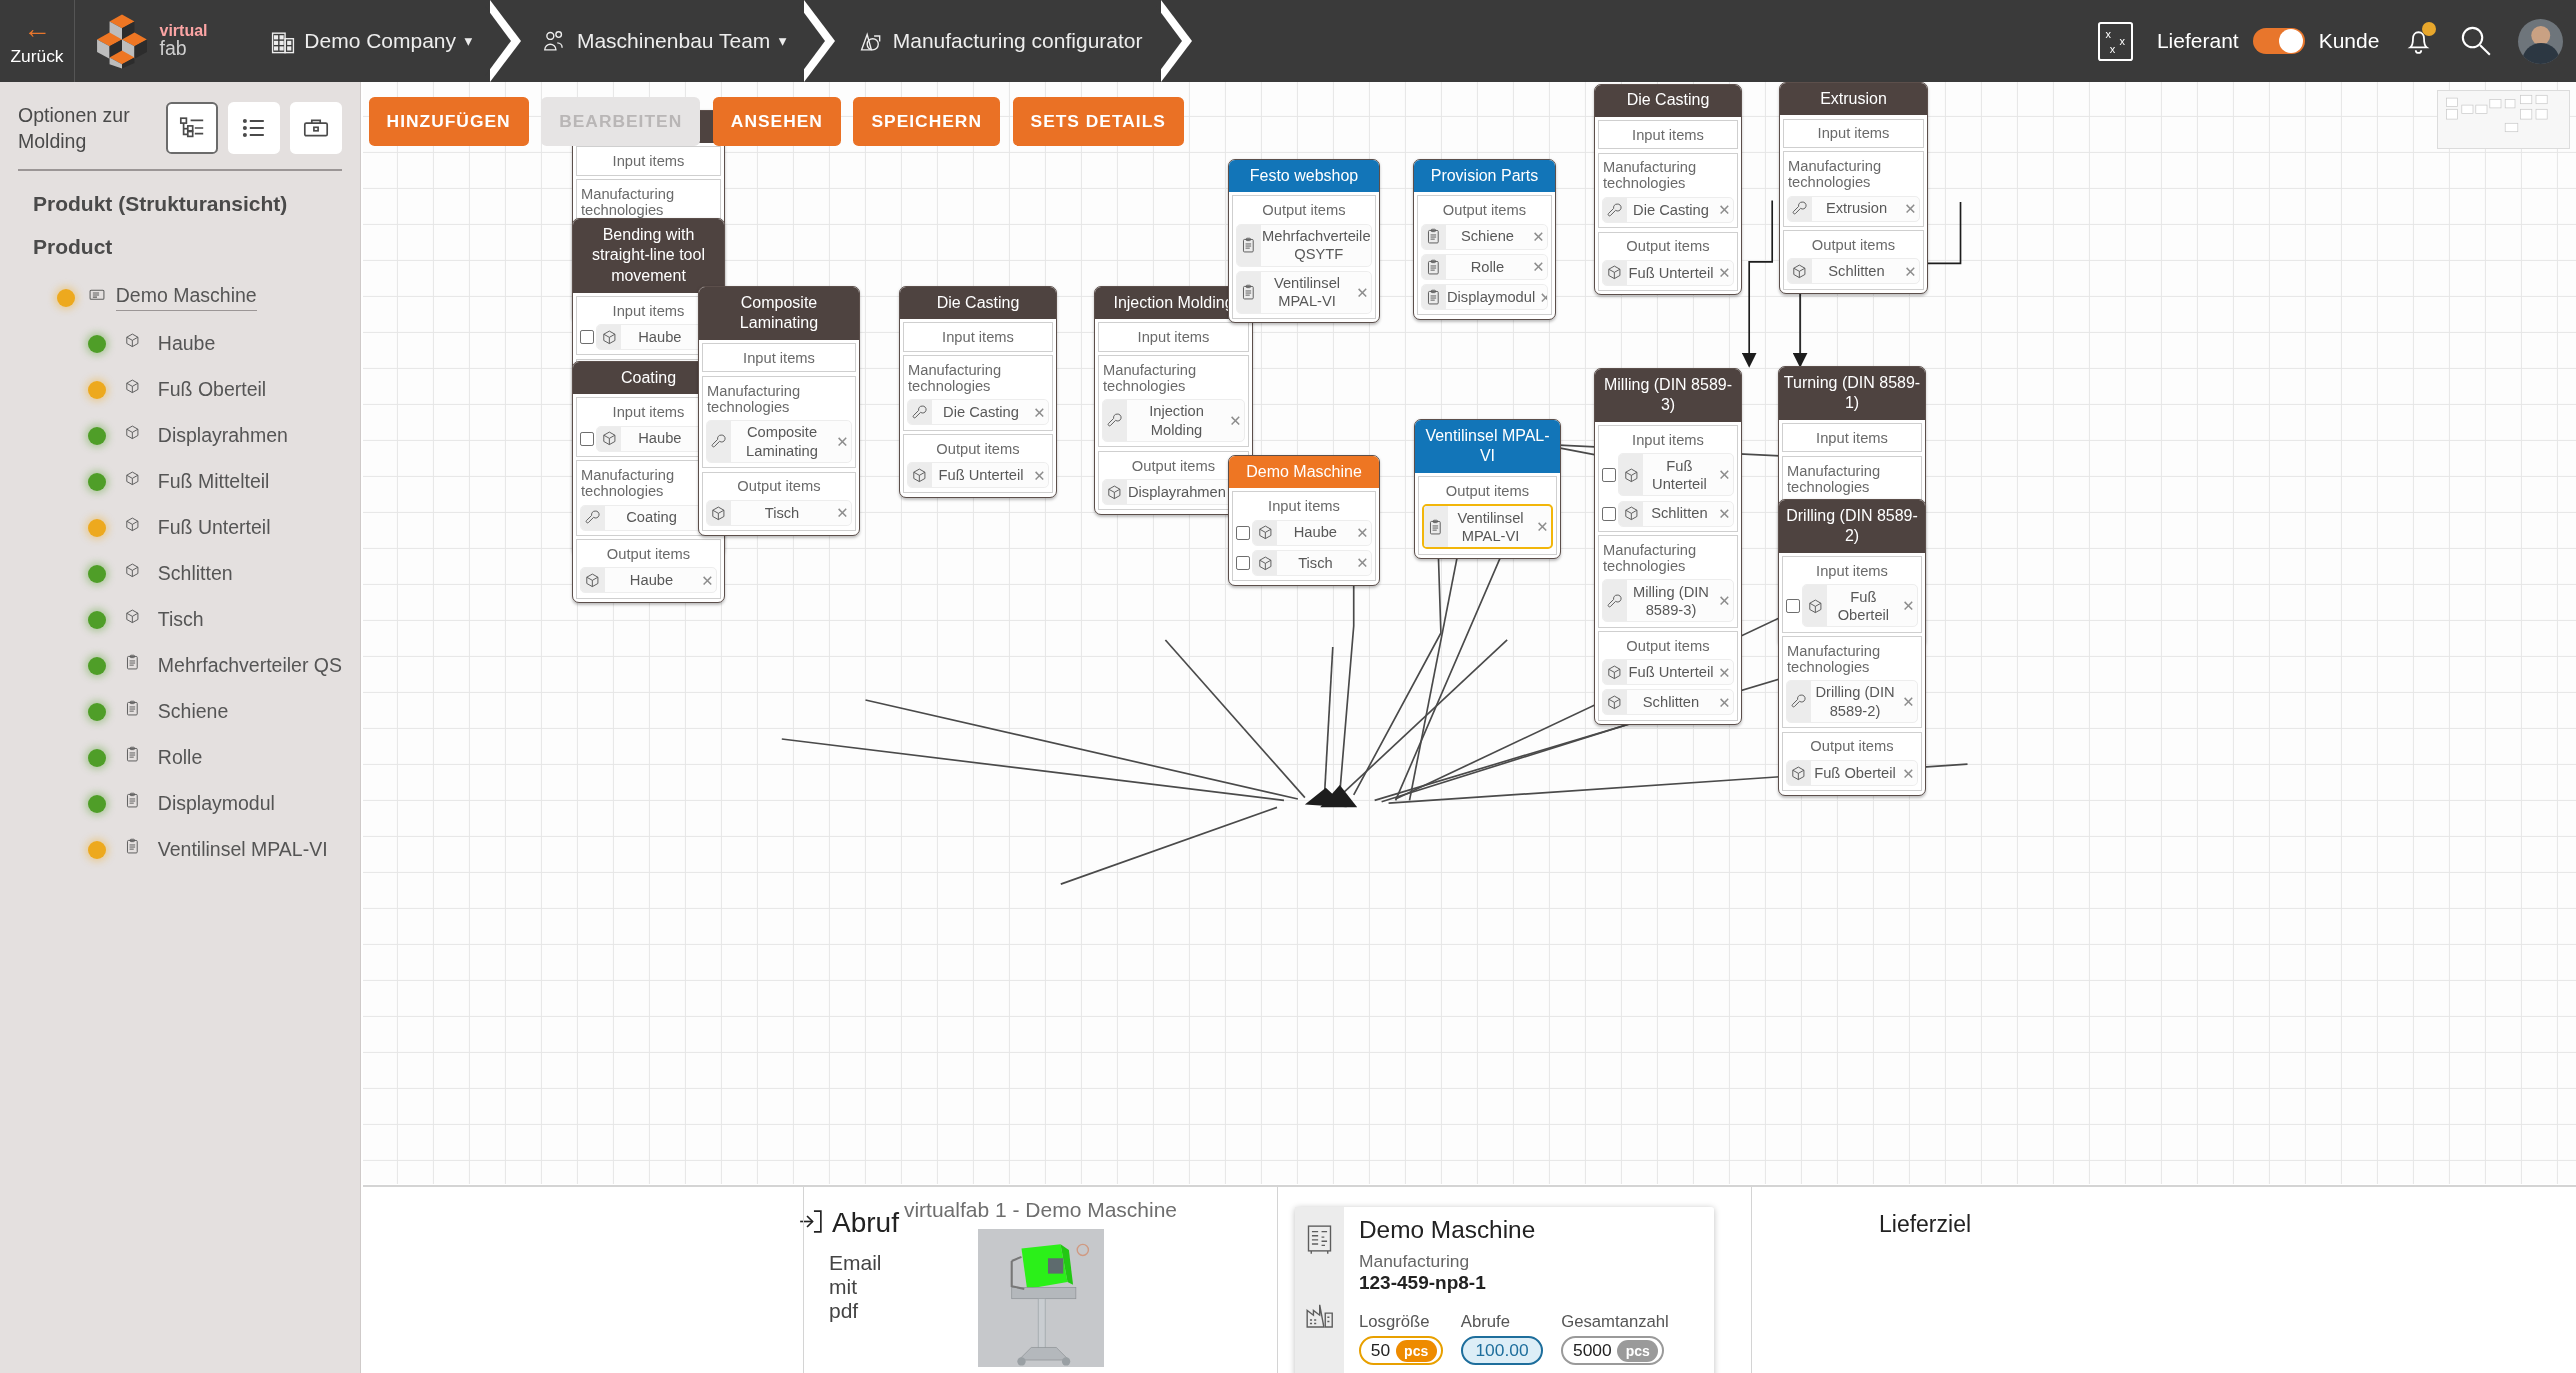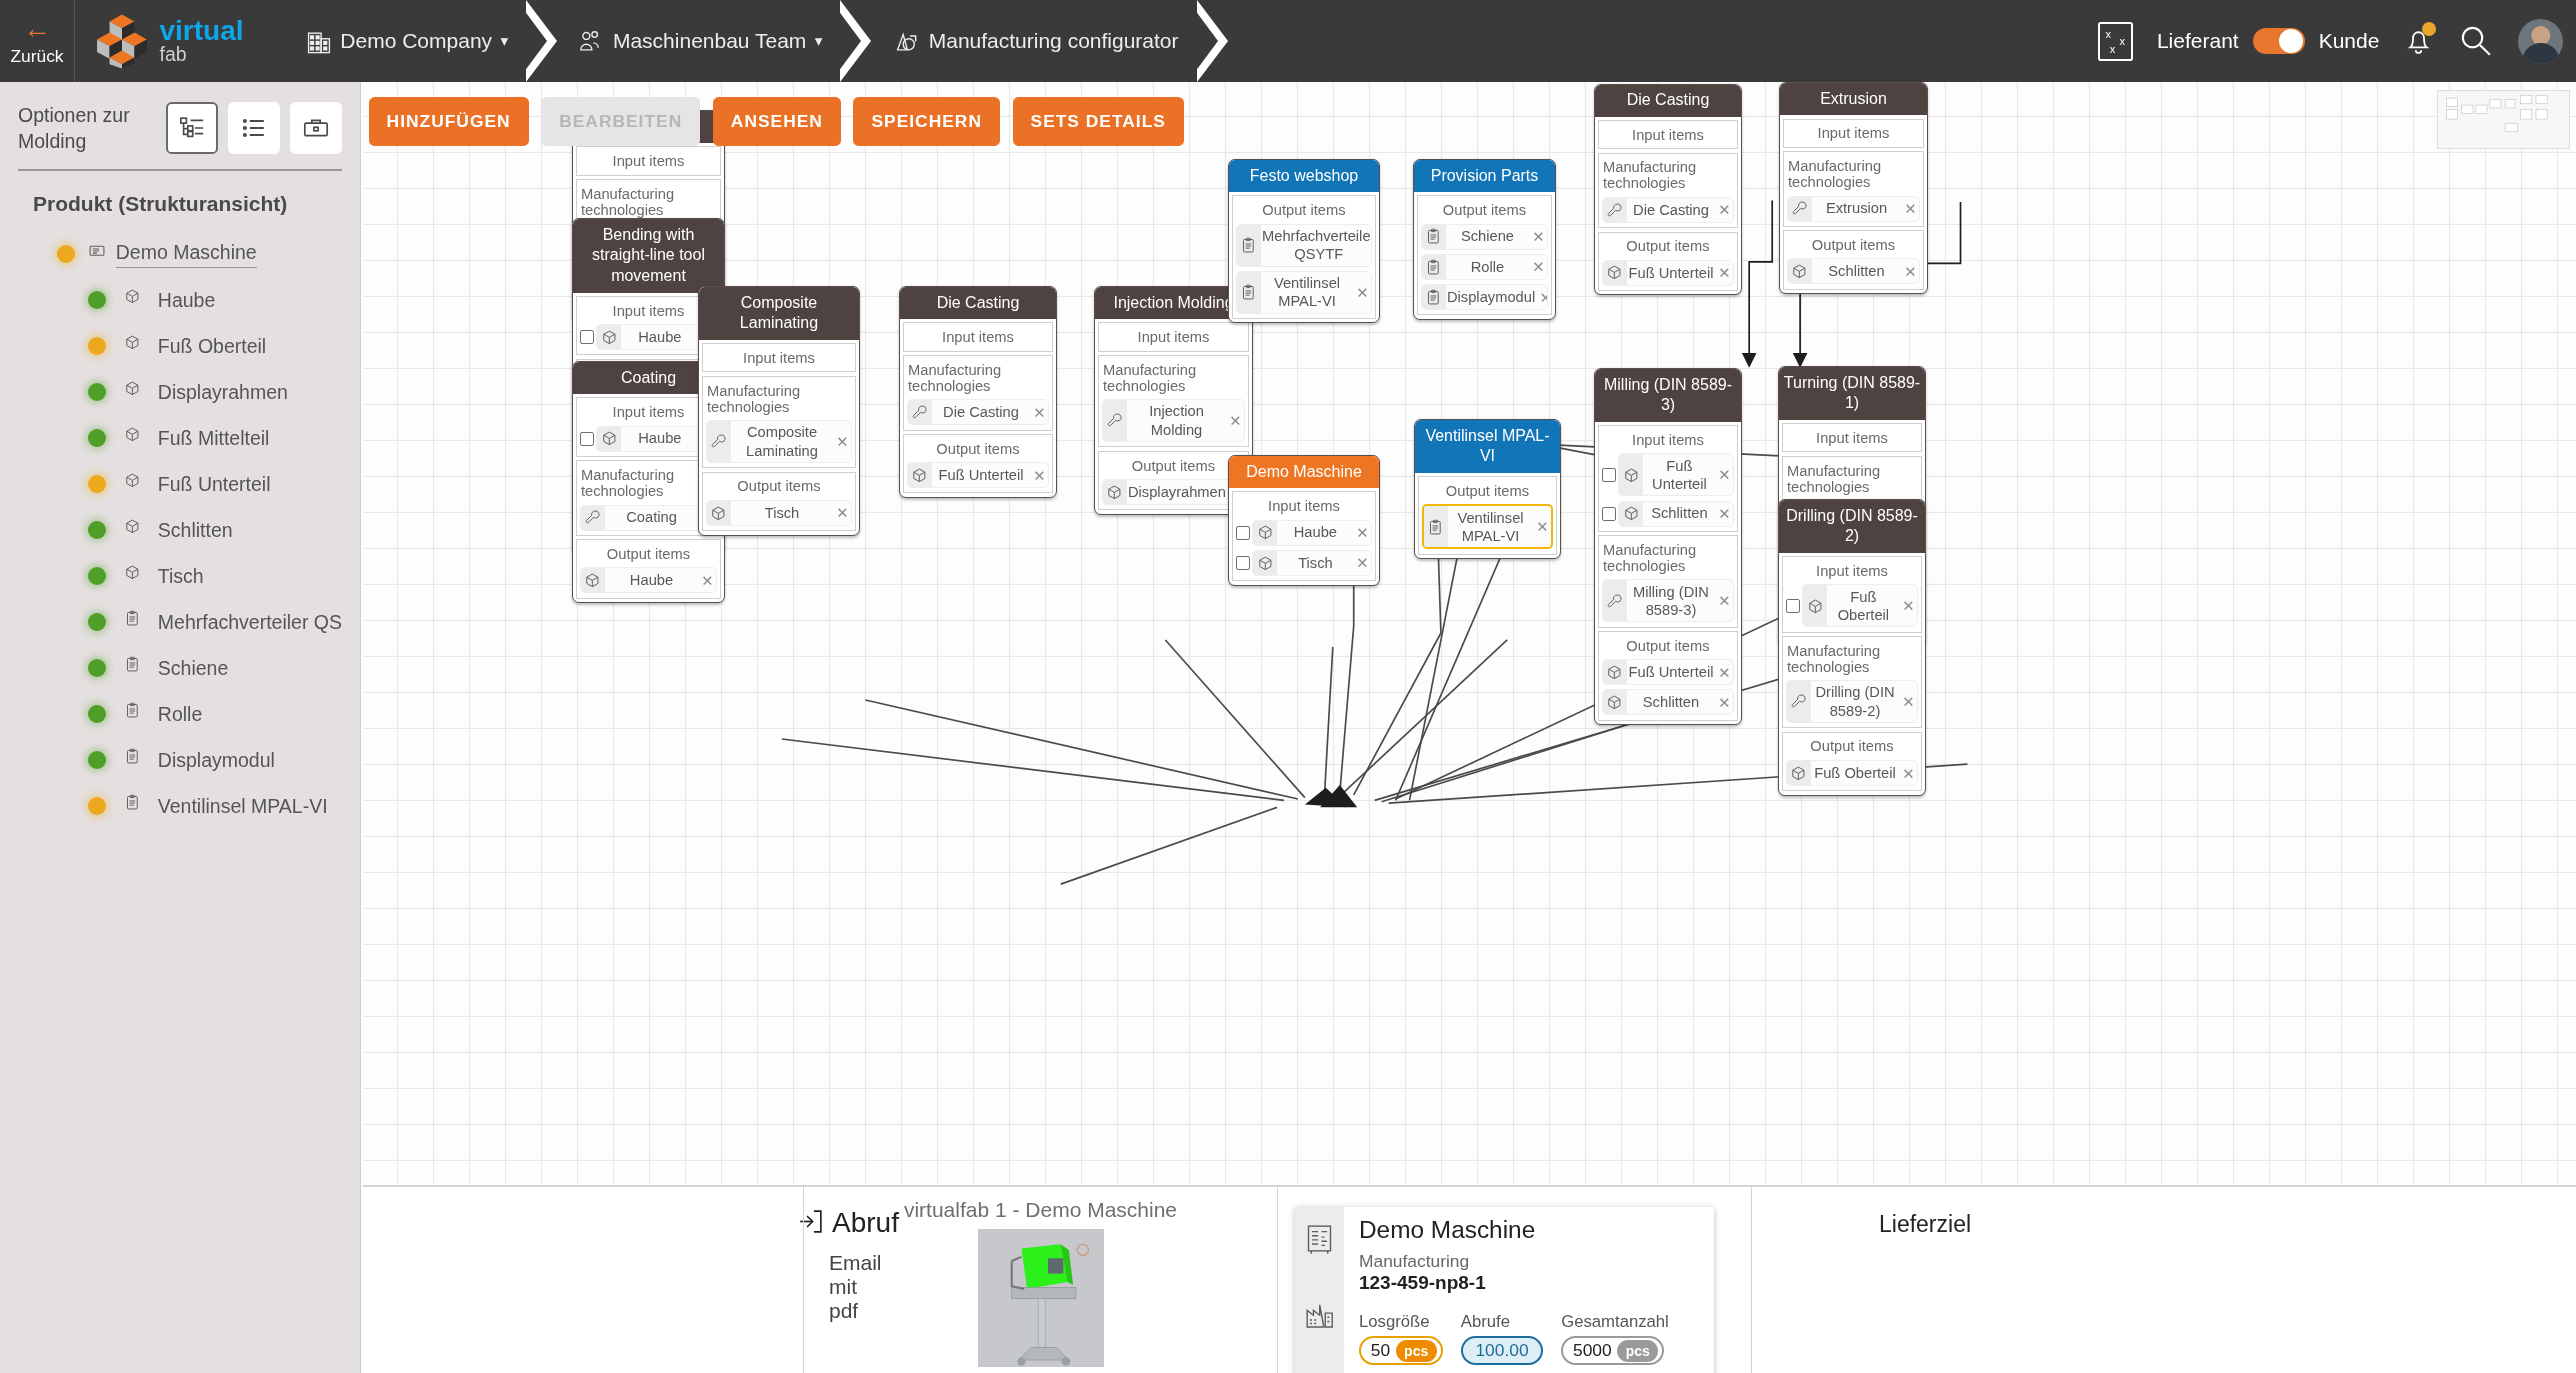--- a/index.html
+++ b/index.html
@@ -18,21 +18,21 @@
   .back-btn {
     width: 75px; height: 82px; display: flex; flex-direction: column;
     align-items: center; justify-content: center; color: #fff;
     border-right: 1.4px solid #555; cursor: pointer;
   }
   .back-arrow { font-size: 28px; color: #e8762c; line-height: 1; }
   .back-label { font-size: 17.4px; color: #fff; margin-top: 2.8px; }
   .logo-wrap { display: flex; align-items: center; margin-left: 19.5px; }
   .logo-cube { width: 54px; height: 57px; position: relative; }
   .logo-txt { margin-left: 11px; line-height: 1.0; }
-  .logo-t1 { color: #0ea5e9; font-size: 28px; font-weight: bold; }
+  .logo-t1 { color: #fca5a5; font-size: 16px; font-weight: bold; }
   .logo-t2 { color: #cfcfcf; font-size: 19.5px; }
 
   .crumbs { display: flex; align-items: center; margin-left: 42px; height: 82px; }
   .crumb {
     position: relative; height: 82px; display: flex; align-items: center;
     padding: 0 18px 0 21px; color: #ededed; font-size: 21px; cursor: pointer;
     white-space: nowrap;
   }
   .crumb .c-ico { margin-right: 9.8px; display: flex; align-items: center; }
   .chev {
@@ -334,20 +334,21 @@
           <svg width="28" height="28" viewBox="0 0 40 40" fill="none" stroke="#4a4a4a" stroke-width="2.4">
             <rect x="4" y="13" width="32" height="18" rx="2"></rect>
             <path d="M14 13v-4h12v4"></path>
               <rect x="17" y="19" width="6" height="5"></rect>
           </svg>
         </div>
       </div>
     </div>
     <div class="side-sep"></div>
     <div class="sec-title">Produkt  (Strukturansicht)</div>
+    <div class="sec-sub">Product</div>
     <div class="tree" id="tree">
         <div class="tree-item lvl0 root">
           <span class="dot amber"></span>
           <span class="t-ico"><svg width="18" height="16.7" viewBox="0 0 26 24" fill="none" stroke="#5d5d5d" stroke-width="1.5">
               <rect x="3" y="6" width="20" height="13" rx="1.5"></rect>
               <path d="M7 10h9M7 13h9M7 16h6"></path>
             </svg></span>
           <span class="t-label">Demo Maschine</span>
         </div>
         <div class="tree-item lvl1">

